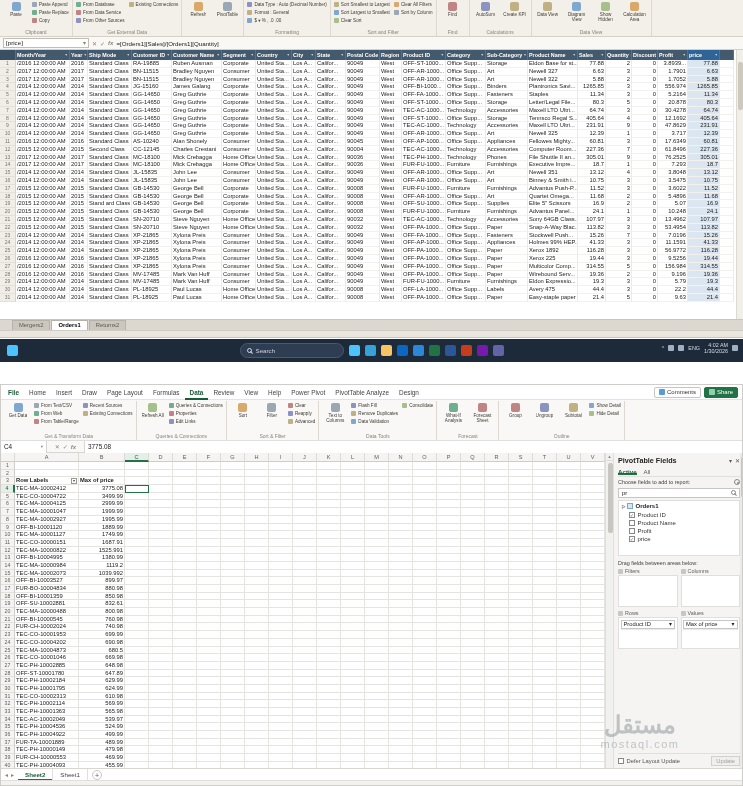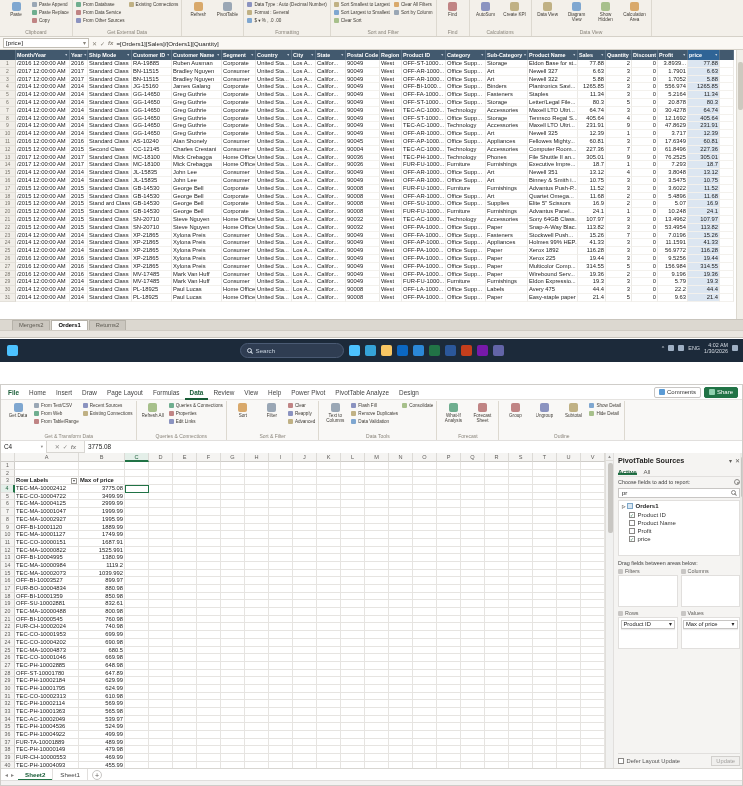--- a/index.html
+++ b/index.html
@@ -2394,21 +2394,21 @@
             <div class="xl-cell" style="width: 24px; flex: 0 0 24px;"></div>
           </div>
         </div>
       <div class="gridscroll">
         <div class="gs-up">▲</div>
         <div class="gs-thumb"></div>
       </div>
 
       <aside class="pane">
         <div class="pane-h">
-          <span class="pane-title">PivotTable Sources</span>
+          <span class="pane-title">PivotTable Fields</span>
           <span class="pane-hic">
             <span>▾</span>
             <span>✕</span>
           </span>
         </div>
         <div class="pane-tabs">
           <span class="pane-tab on">Active</span>
           <span class="pane-tab">All</span>
         </div>
         <div class="pane-choose">
@@ -2504,14 +2504,18 @@
         </span>
       <div style="display:flex;" id="xl-sheets-list">
           <div class="sheet on">Sheet2</div>
           <div class="sheet">Sheet1</div>
         </div>
       <span class="sh-add">+</span>
     </div>
     <div class="xl-statusbar"></div>
   </section>
 
+  <div class="watermark">
+    <div class="wm-ar">مستقل</div>
+    <div class="wm-en">mostaql.com</div>
+  </div>
 
 </div>
 
 </body></html>

